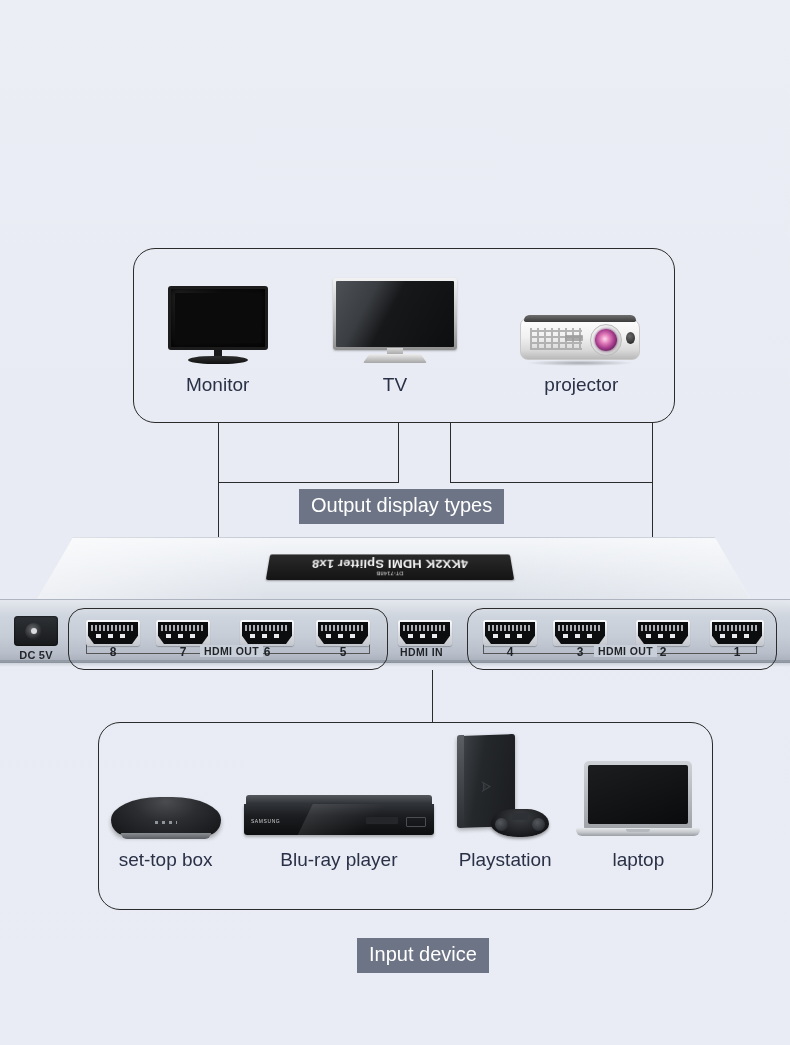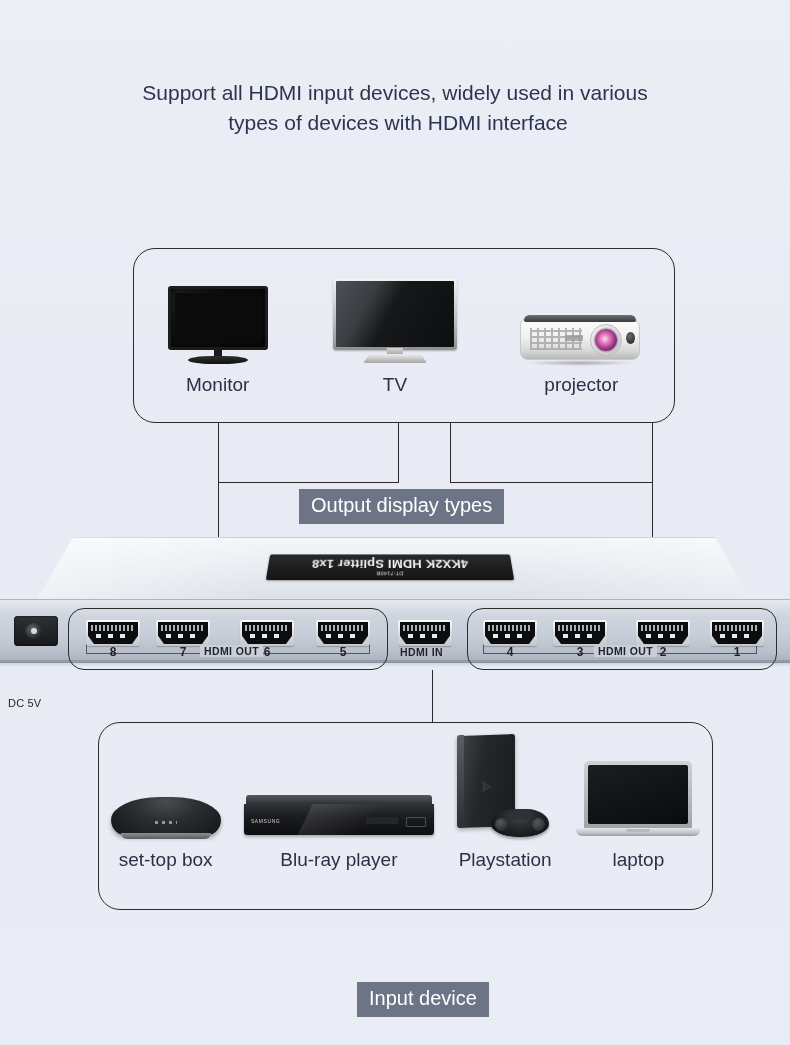--- a/index.html
+++ b/index.html
@@ -293,21 +293,21 @@
   .tag {
     position: absolute;
     background: #6d7486;
     color: #ffffff;
     font-size: 20px;
     padding: 5px 12px 7px 12px;
     white-space: nowrap;
     line-height: 1.15;
   }
   #tag-output { left: 299px; top: 489px; }
-  #tag-input  { left: 357px; top: 938px; margin-top: 44px; }
+  #tag-input  { left: 357px; top: 938px; }
 
   
   .line {
     position: absolute;
     background: #2b2b2b;
   }
   .v { width: 1.4px; }
   .h { height: 1.4px; }
 
   
@@ -369,23 +369,22 @@
     position:absolute; left:11px; top:7px; width:18px; height:17px;
     border-radius:50%;
     background: radial-gradient(circle at 42% 38%, #6b6e72, #26282b 60%, #0c0d0e 100%);
   }
   .pwr-jack .pin{
     position:absolute; left:17px; top:12px; width:6px; height:6px;
     border-radius:50%; background:#d9dbde;
   }
   .pwr-label{
     position:absolute; left:8px; top:649px; width:56px;
-    text-align:left; font-size:11px; color:#23262b; font-weight:normal;
+    text-align:center; font-size:11px; color:#23262b; font-weight:bold;
     letter-spacing:.2px;
-    margin-top:48px;
   }
 
   
   .hdmi {
     position:absolute;
     width:54px; height:26px;
     background: linear-gradient(180deg,#fbfcfd 0%, #e3e6ea 40%, #c3c7cd 100%);
     border-radius:3px;
     padding:2px; box-sizing:border-box;
     box-shadow: 0 1px 1px rgba(0,0,0,.25);
@@ -427,24 +426,20 @@
     border-left:1px solid #555;
     border-right:1px solid #555;
     border-bottom:1px solid #555;
     box-sizing:border-box;
   }
 </style>
 </head>
 <body>
 
 <div class="header">
-  <div class="subtitle">
-    <span class="l1">Support all HDMI input devices, widely used in various</span>
-    <span class="l2">types of devices with HDMI interface</span>
-  </div>
 </div>
 
 <div class="group-box" id="output-box">
   <div class="device-row">
 
     <div class="device">
       <div class="art monitor">
         <div class="screen"></div>
         <div class="neck"></div>
         <div class="base"></div>

